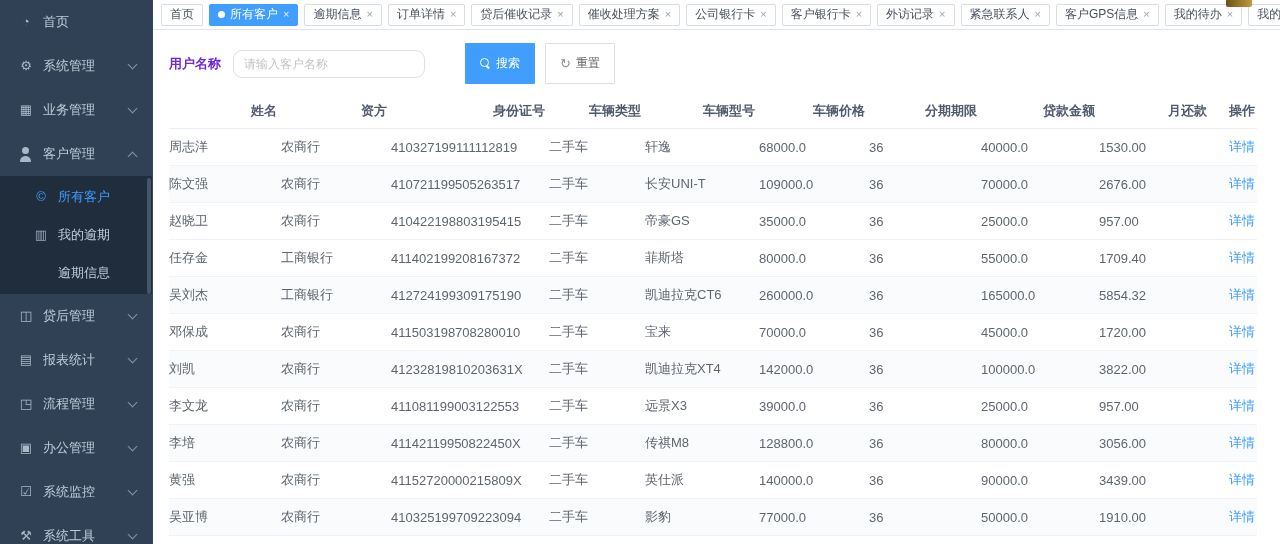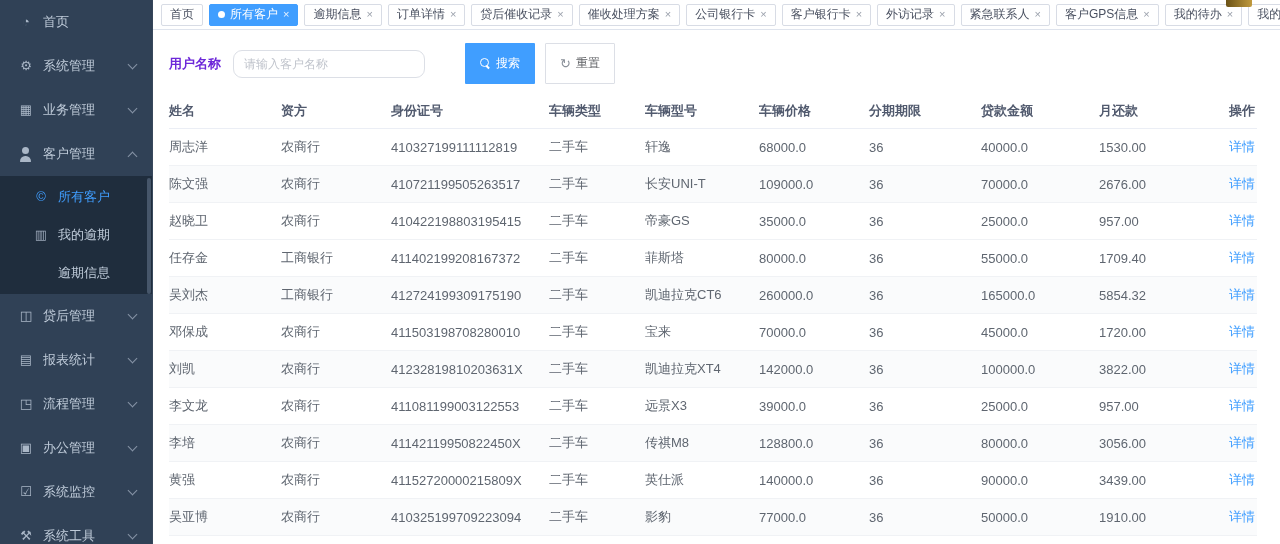--- a/index.html
+++ b/index.html
@@ -61,21 +61,21 @@
   .btn-plain { background:#fff; border-color:#dcdfe6; color:#606266; margin-left:10px; }
   .mag-icon { position:relative; width:11px; height:11px; display:inline-block; }
   .mag-icon::before { content:""; position:absolute; left:0; top:0; width:7px; height:7px;
     border:1.5px solid currentColor; border-radius:50%; }
   .mag-icon::after { content:""; position:absolute; left:7px; top:7px; width:4px; height:1.5px;
     background:currentColor; transform:rotate(45deg); transform-origin:0 0; }
   .refresh-icon { font-size:13px; line-height:1; color:#8a9099; }
 
   
   table { width:1088px; border-collapse:collapse; table-layout:fixed; }
-  th { text-align:left; font-size:13px; font-weight:bold; color:#515a6e;
+  th { text-align:right; font-size:13px; font-weight:bold; color:#515a6e;
     padding:8px 4px 8px 0; border-bottom:1px solid #ebeef5; }
   td { font-size:13px; color:#5f6670; padding:9px 4px 9px 0;
     border-bottom:1px solid #f0f2f5; overflow:hidden; white-space:nowrap; }
   tr.stripe td { background:#fafbfc; }
   th.col-action, td.col-action { text-align:right; padding-right:2px; }
   .detail-link { color:#409eff; cursor:pointer; font-size:13px; }
 </style>
 </head>
 <body>
 

